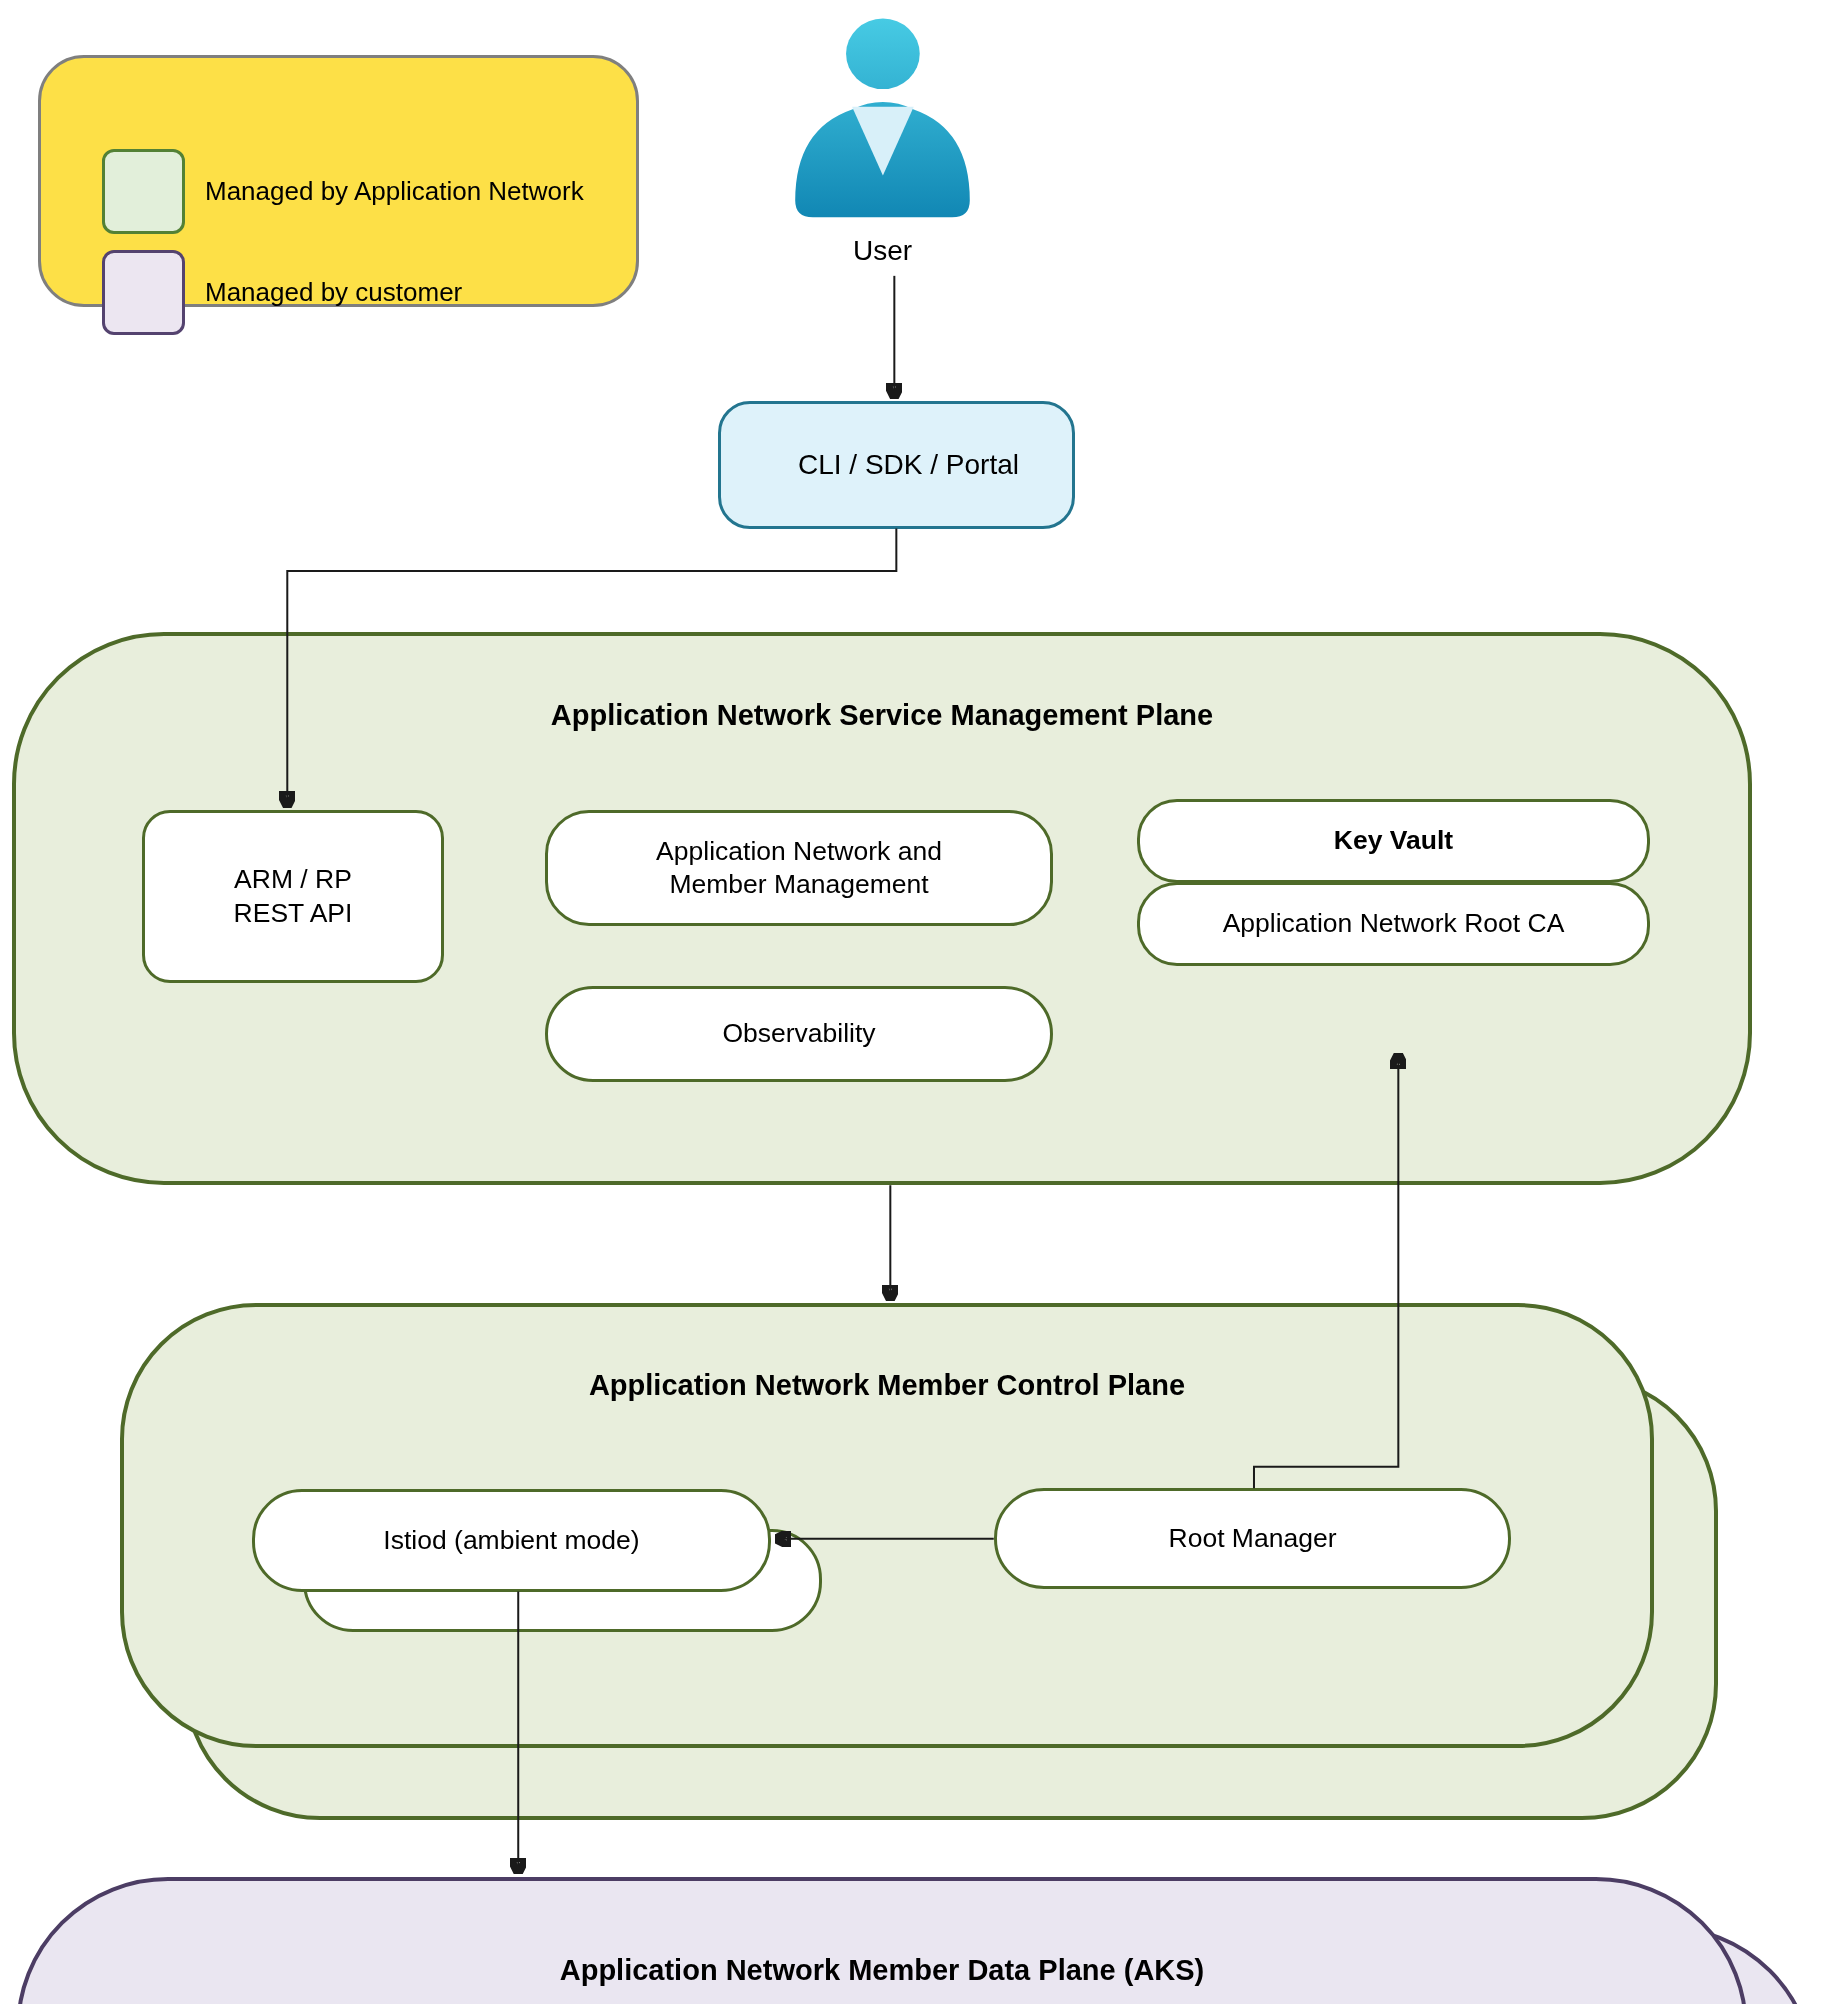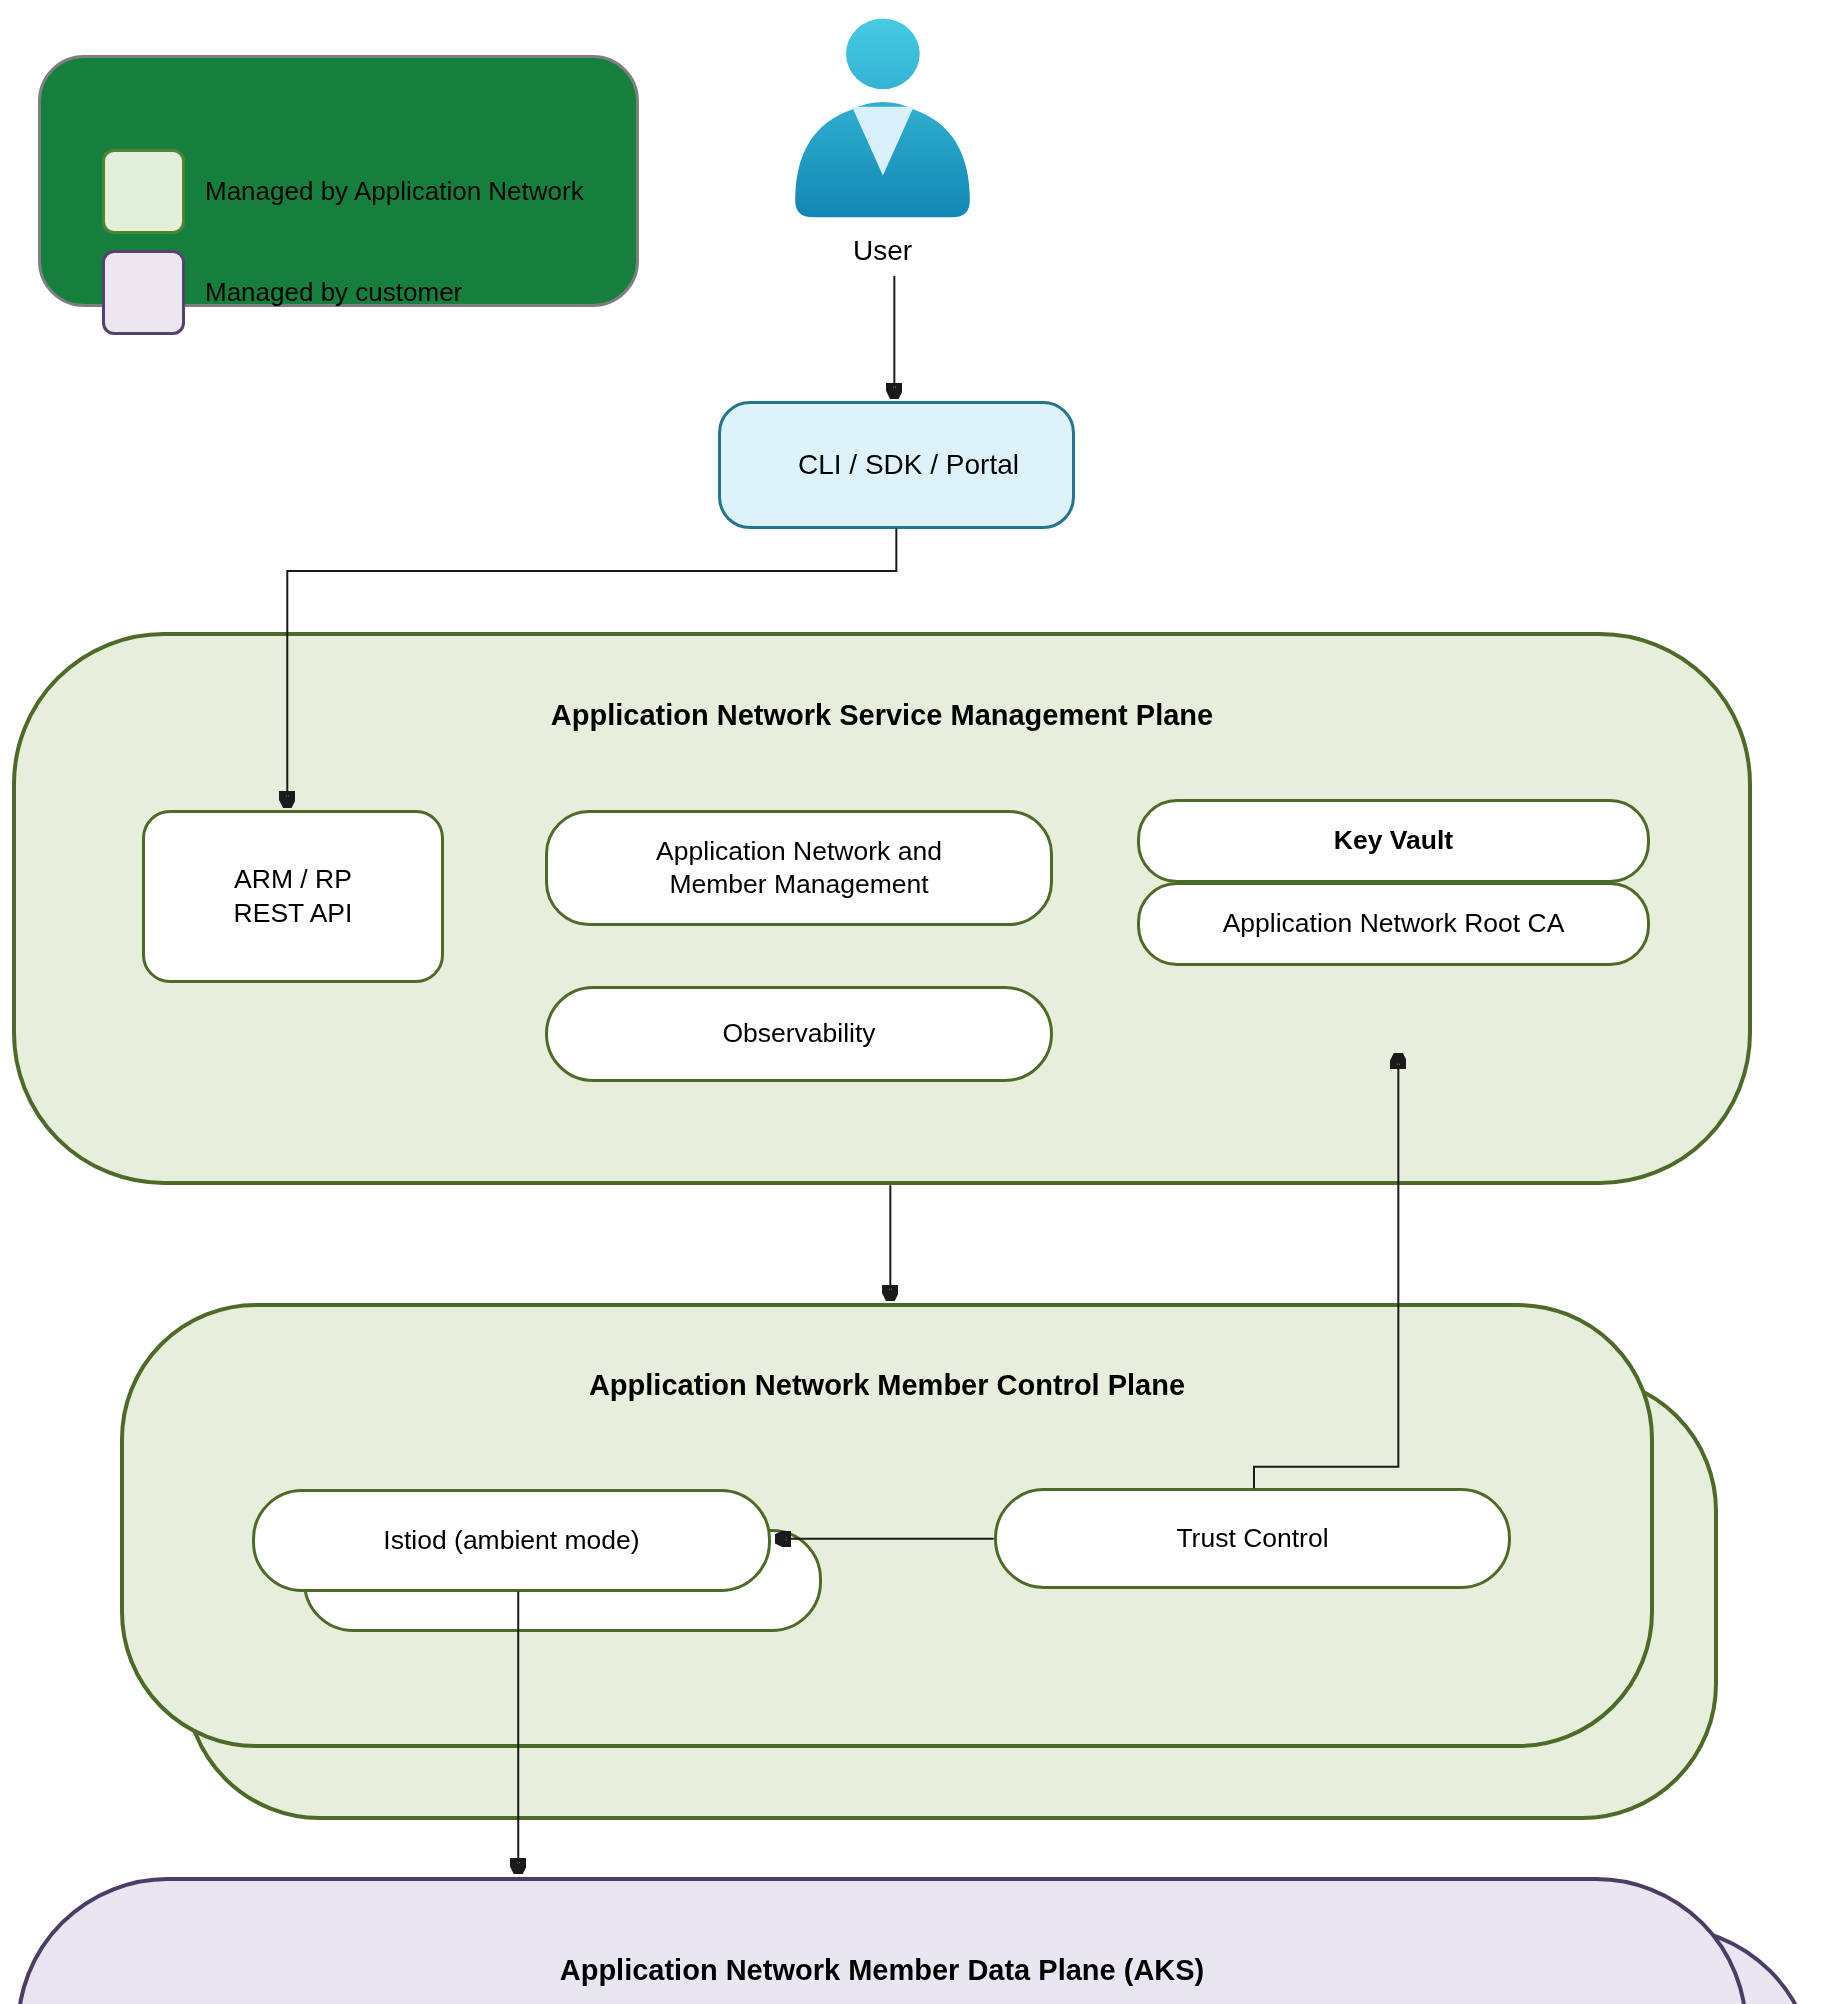--- a/index.html
+++ b/index.html
@@ -9,21 +9,21 @@
     background:#ffffff;
     font-family:"Liberation Sans", sans-serif;
     color:#000;
     overflow:hidden;
   }
   .abs{position:absolute;box-sizing:border-box;}
   .center{display:flex;align-items:center;justify-content:center;text-align:center;}
 
   
   .legend{left:38px;top:55px;width:601px;height:252px;border-radius:46px;
-    background:#15803d;border:3.2px solid #7f7f7f;}
+    background:#fde047;border:3.2px solid #7f7f7f;}
   .legend-swatch{width:83px;height:85px;border-radius:12px;}
   .swatch-green{left:61px;top:91px;background:#e2efda;border:3.2px solid #538135;}
   .swatch-purple{left:61px;top:192px;background:#ece6f1;border:3.2px solid #54436f;}
   .legend-label{left:164px;width:425px;height:85px;display:flex;align-items:center;
     font-size:26px;}
   .legend-label-1{top:91px;}
   .legend-label-2{top:192px;}
 
   
   .user-icon{left:792px;top:12px;width:181px;height:207px;}
@@ -113,21 +113,21 @@
 
   <div class="abs center node kv-box">Key Vault</div>
   <div class="abs center node rootca-box">Application Network Root CA</div>
 
   <div class="abs plane-green ctrl-plane-shadow"></div>
   <div class="abs plane-green ctrl-plane"></div>
   <div class="abs plane-title ctrl-title">Application Network Member Control Plane</div>
 
   <div class="abs node istiod-shadow"></div>
   <div class="abs center node istiod-box">Istiod (ambient mode)</div>
-  <div class="abs center node tm-box">Trust Control</div>
+  <div class="abs center node tm-box">Root Manager</div>
 
   <div class="abs plane-purple data-plane-shadow"></div>
   <div class="abs plane-purple data-plane"></div>
   <div class="abs plane-title data-title">Application Network Member Data Plane (AKS)</div>
 
   <svg class="abs overlay" viewBox="0 0 4603 6305" width="1846" height="2528">
     <defs>
       <marker id="ah" viewBox="0 0 10 10" refX="9" refY="5" markerWidth="8" markerHeight="8" orient="auto" markerUnits="strokeWidth">
         <path d="M0,0 L10,5 L0,10 Z" fill="#1a1a1a" stroke="none"></path>
       </marker>

